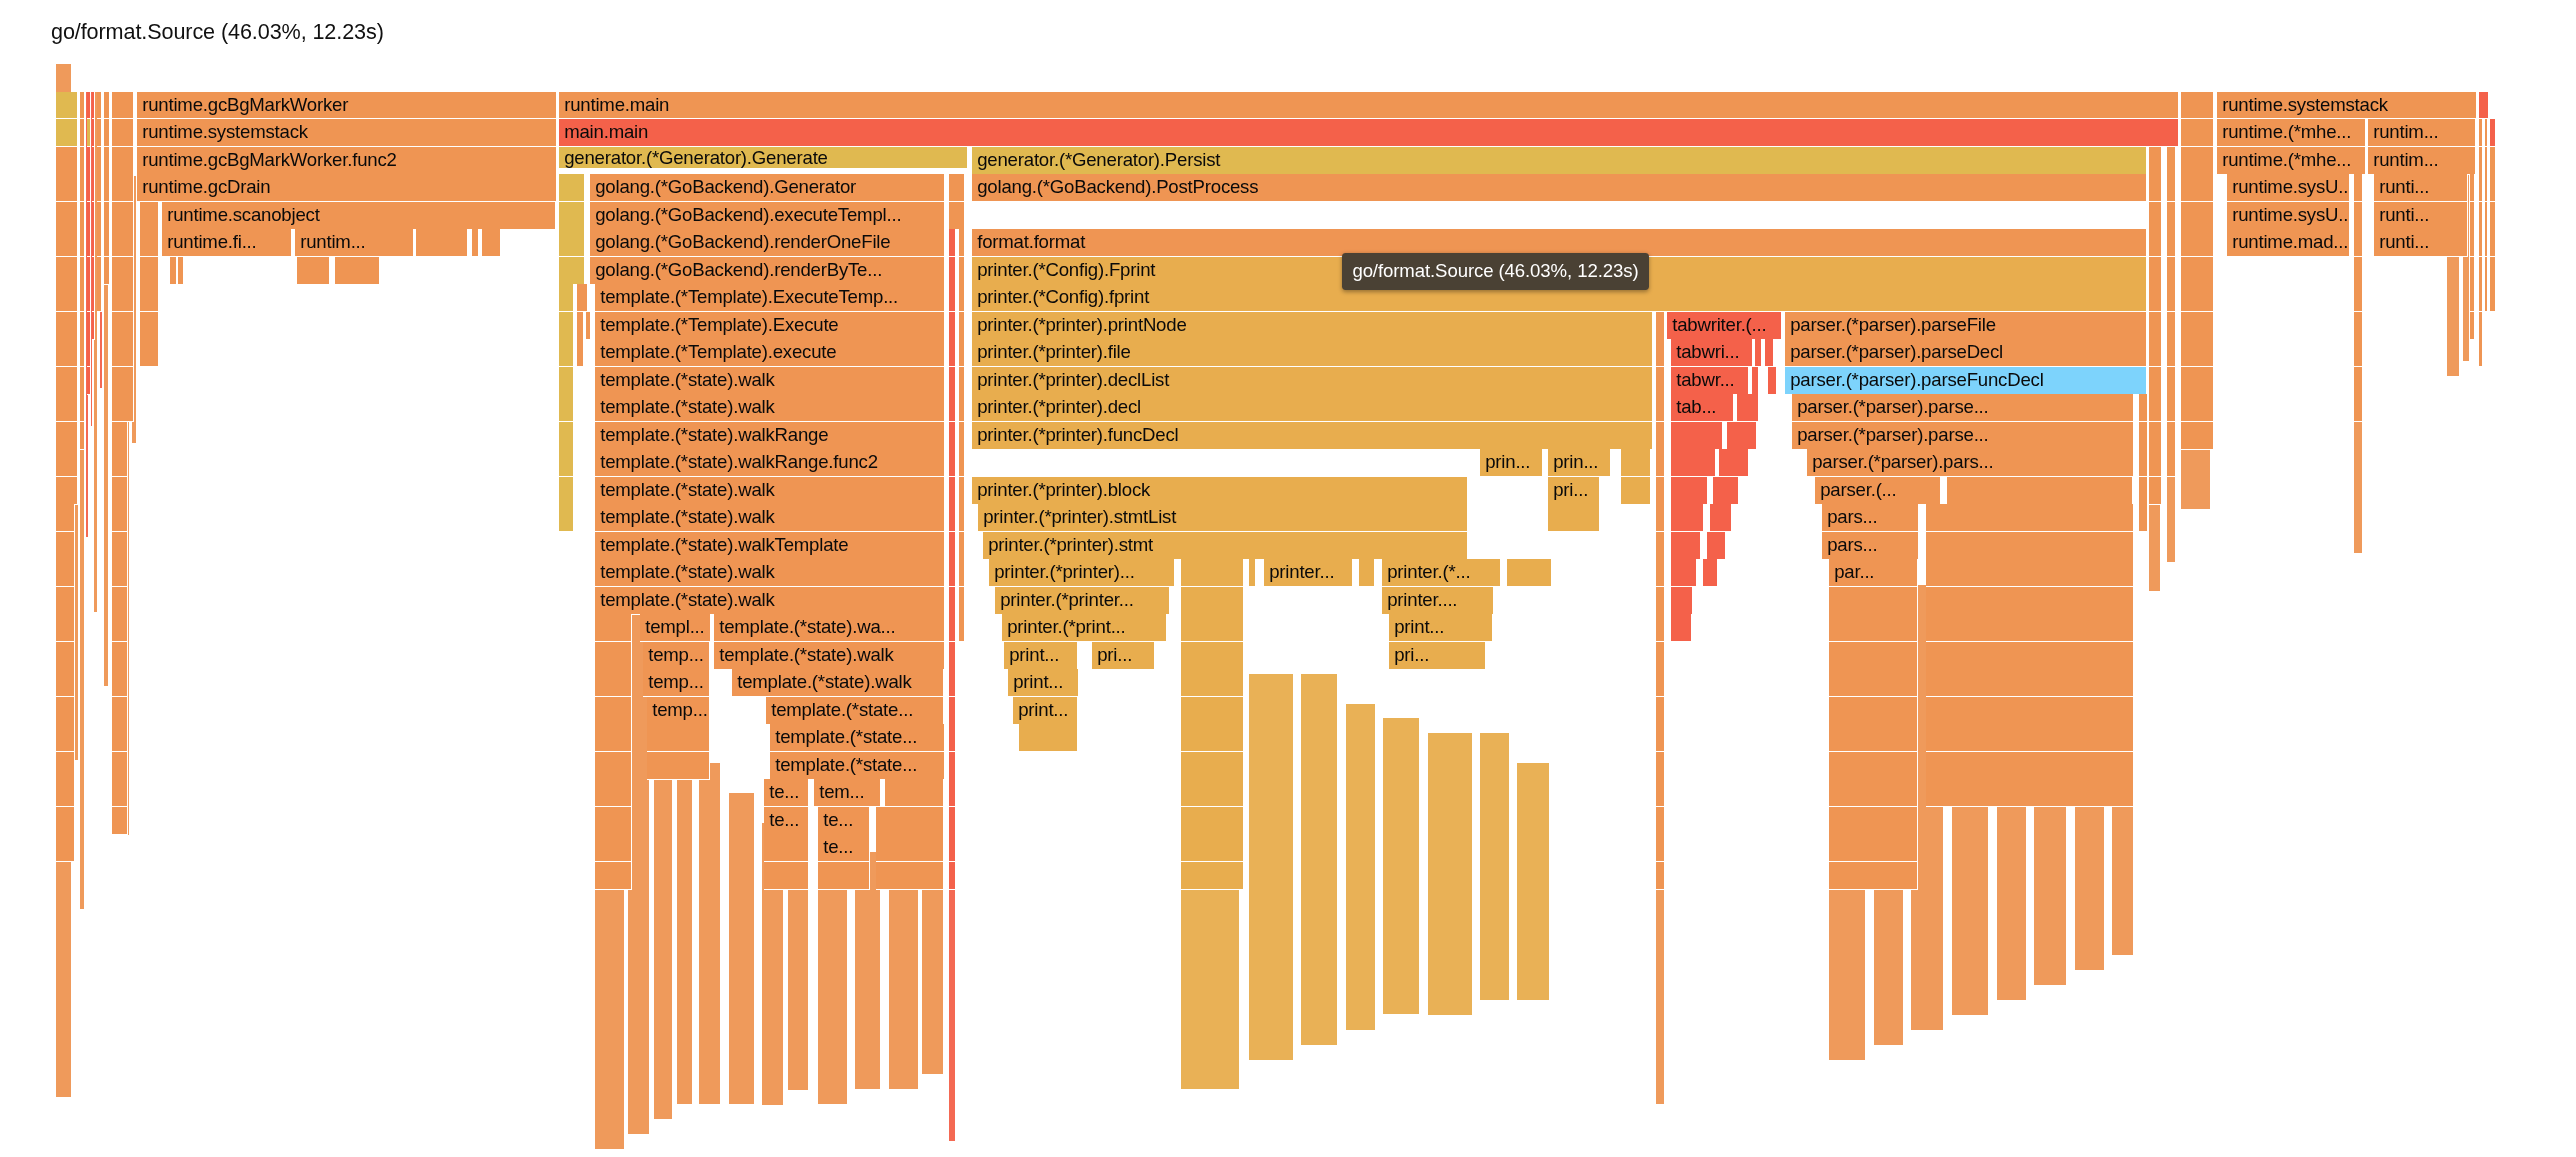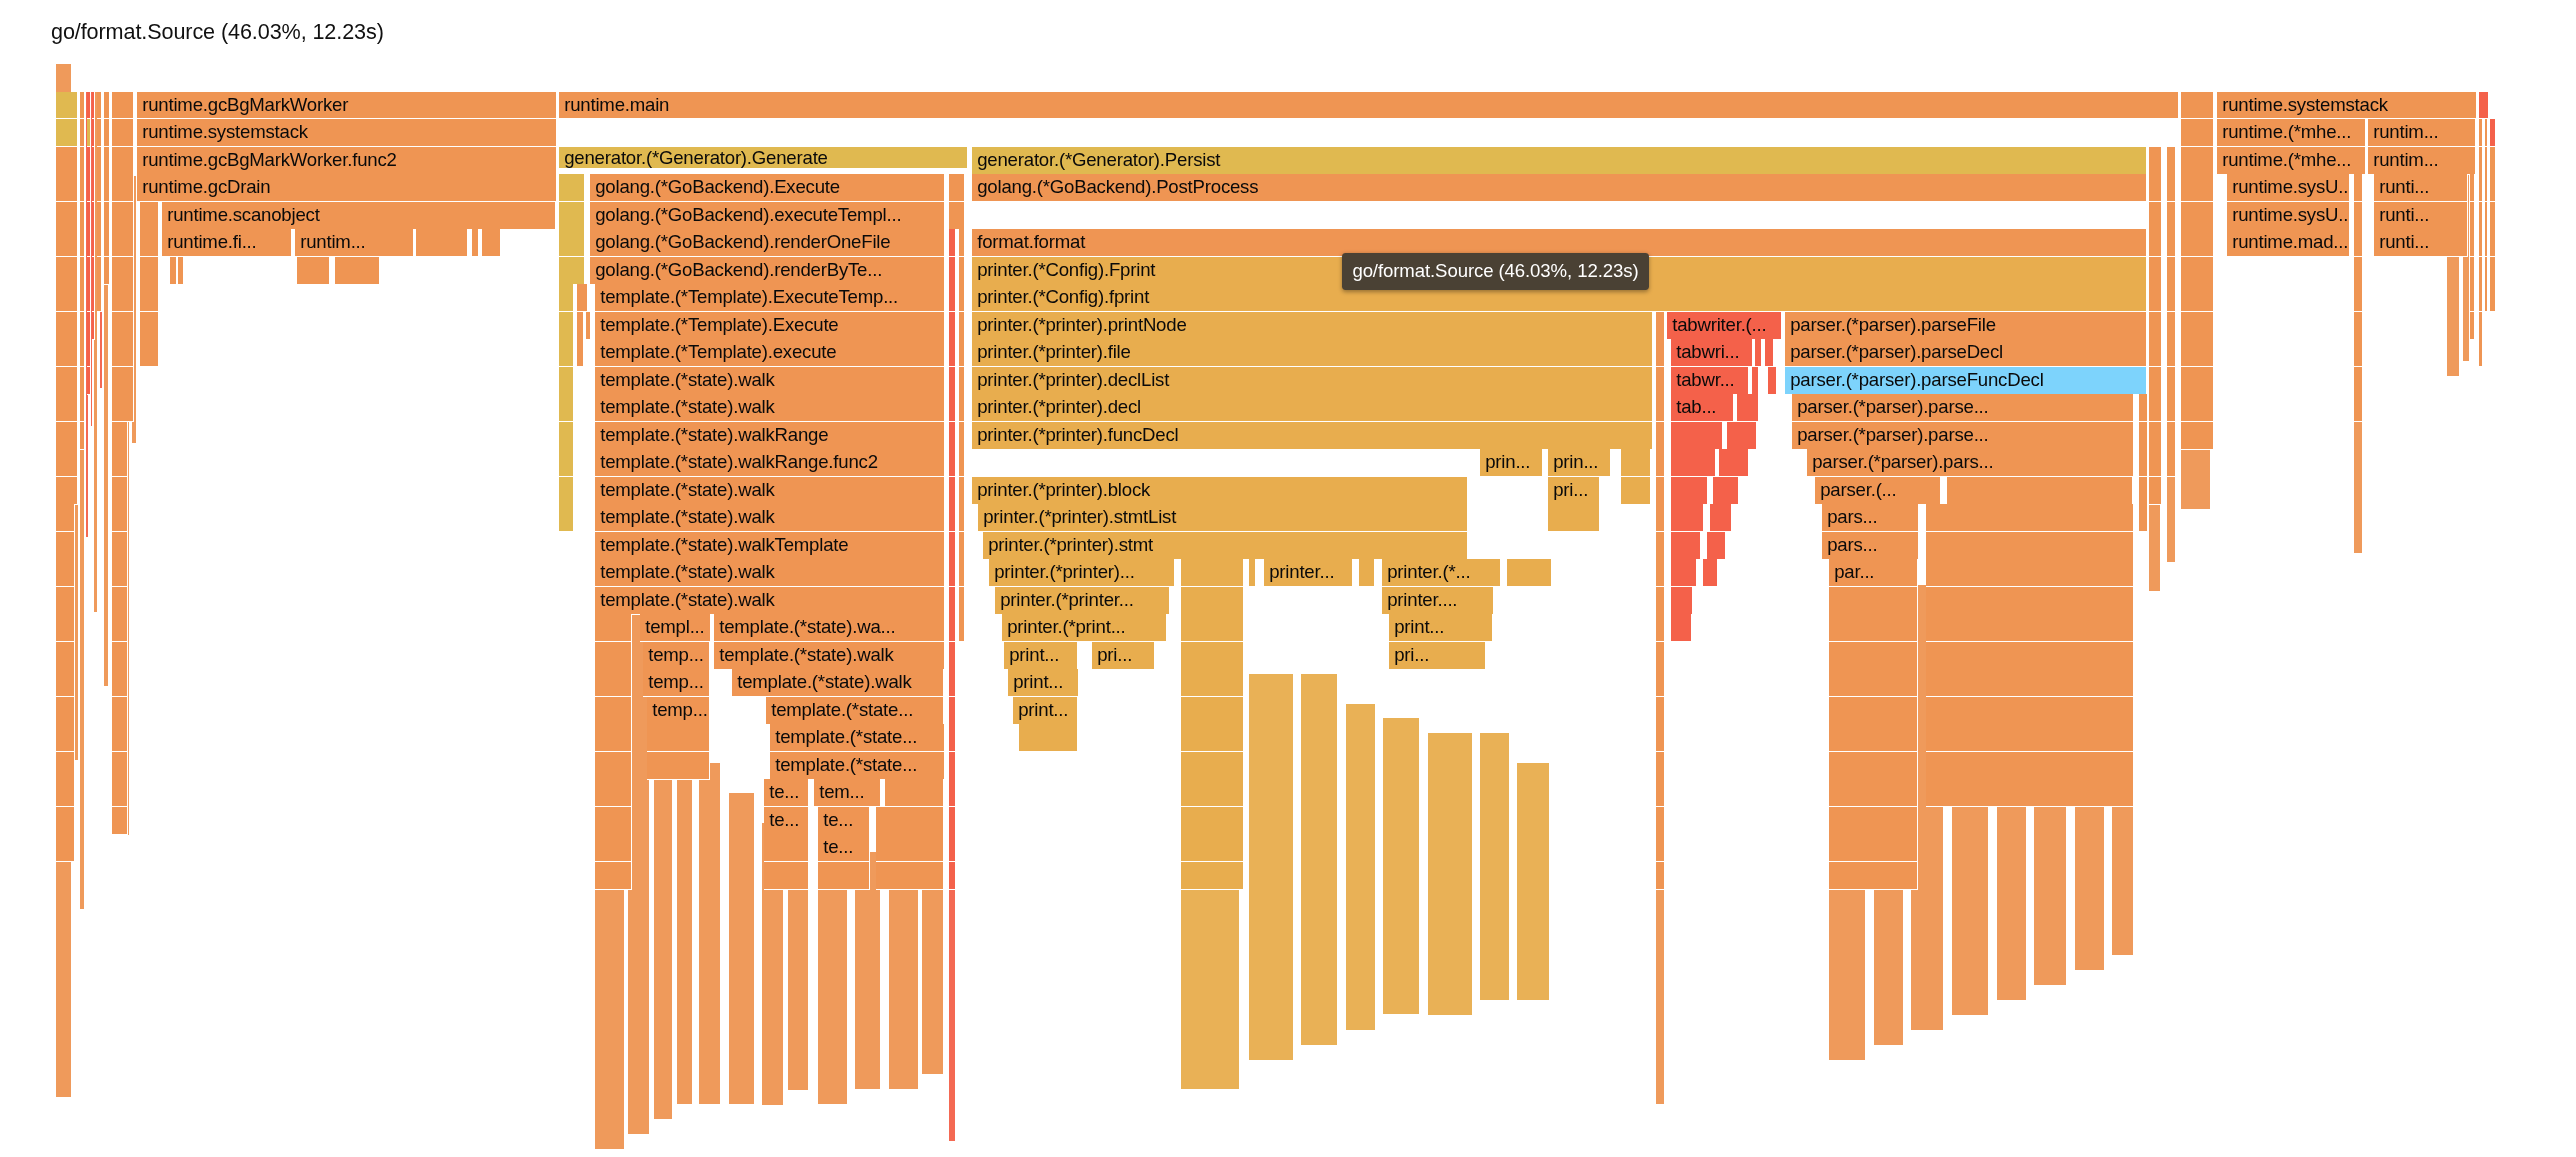--- a/index.html
+++ b/index.html
@@ -113,20 +113,23 @@
     <div class="frame thin" style="left: 56px; top: 55px; width: 22px; height: 27.5px; background: rgb(224, 185, 80);"></div>
     <div class="frame thin" style="left: 80px; top: 55px; width: 4.5px; height: 27.5px; background: rgb(239, 149, 83);"></div>
     <div class="frame thin" style="left: 87px; top: 55px; width: 3.7px; height: 27.5px; background: rgb(224, 185, 80);"></div>
     <div class="frame thin" style="left: 92px; top: 55px; width: 3px; height: 27.5px; background: rgb(244, 97, 74);"></div>
     <div class="frame thin" style="left: 97px; top: 55px; width: 5.2px; height: 27.5px; background: rgb(239, 149, 83);"></div>
     <div class="frame thin" style="left: 104px; top: 55px; width: 6px; height: 27.5px; background: rgb(239, 149, 83);"></div>
     <div class="frame thin" style="left: 112px; top: 55px; width: 22px; height: 27.5px; background: rgb(239, 149, 83);"></div>
     <div class="frame" style="left: 137px; top: 55px; width: 420px; height: 27.5px; background: rgb(239, 149, 83);">
       <span>runtime.systemstack</span>
     </div>
+    <div class="frame" style="left: 559px; top: 55px; width: 1620px; height: 27.5px; background: rgb(244, 97, 74);">
+      <span>main.main</span>
+    </div>
     <div class="frame thin" style="left: 2181px; top: 55px; width: 33px; height: 27.5px; background: rgb(239, 149, 83);"></div>
     <div class="frame" style="left: 2217px; top: 55px; width: 149px; height: 27.5px; background: rgb(239, 149, 83);">
       <span>runtime.(*mhe...</span>
     </div>
     <div class="frame" style="left: 2368px; top: 55px; width: 108px; height: 27.5px; background: rgb(239, 149, 83);">
       <span>runtim...</span>
     </div>
     <div class="frame thin" style="left: 2479px; top: 55px; width: 3.7px; height: 27.5px; background: rgb(239, 149, 83);"></div>
     <div class="frame thin" style="left: 2485px; top: 55px; width: 3px; height: 27.5px; background: rgb(239, 149, 83);"></div>
     <div class="frame thin" style="left: 2490px; top: 55px; width: 6px; height: 27.5px; background: rgb(244, 97, 74);"></div>
@@ -163,21 +166,21 @@
     <div class="frame thin" style="left: 87px; top: 110px; width: 3.7px; height: 27.5px; background: rgb(244, 97, 74);"></div>
     <div class="frame thin" style="left: 92px; top: 110px; width: 3px; height: 27.5px; background: rgb(244, 97, 74);"></div>
     <div class="frame thin" style="left: 97px; top: 110px; width: 5.2px; height: 27.5px; background: rgb(239, 149, 83);"></div>
     <div class="frame thin" style="left: 104px; top: 110px; width: 6px; height: 27.5px; background: rgb(239, 149, 83);"></div>
     <div class="frame thin" style="left: 112px; top: 110px; width: 22px; height: 27.5px; background: rgb(239, 149, 83);"></div>
     <div class="frame" style="left: 137px; top: 110px; width: 420px; height: 27.5px; background: rgb(239, 149, 83);">
       <span>runtime.gcDrain</span>
     </div>
     <div class="frame thin" style="left: 559px; top: 110px; width: 26px; height: 27.5px; background: rgb(224, 185, 80);"></div>
     <div class="frame" style="left: 590px; top: 110px; width: 355px; height: 27.5px; background: rgb(239, 149, 83);">
-      <span>golang.(*GoBackend).Execute</span>
+      <span>golang.(*GoBackend).Generator</span>
     </div>
     <div class="frame thin" style="left: 949px; top: 110px; width: 16.4px; height: 27.5px; background: rgb(239, 149, 83);"></div>
     <div class="frame" style="left: 972px; top: 110px; width: 1175px; height: 27.5px; background: rgb(239, 149, 83);">
       <span>golang.(*GoBackend).PostProcess</span>
     </div>
     <div class="frame thin" style="left: 2149px; top: 110px; width: 13.4px; height: 27.5px; background: rgb(239, 149, 83);"></div>
     <div class="frame thin" style="left: 2167px; top: 110px; width: 9px; height: 27.5px; background: rgb(239, 149, 83);"></div>
     <div class="frame thin" style="left: 2181px; top: 110px; width: 33px; height: 27.5px; background: rgb(239, 149, 83);"></div>
     <div class="frame" style="left: 2227px; top: 110px; width: 123px; height: 27.5px; background: rgb(239, 149, 83);">
       <span>runtime.sysU...</span>

